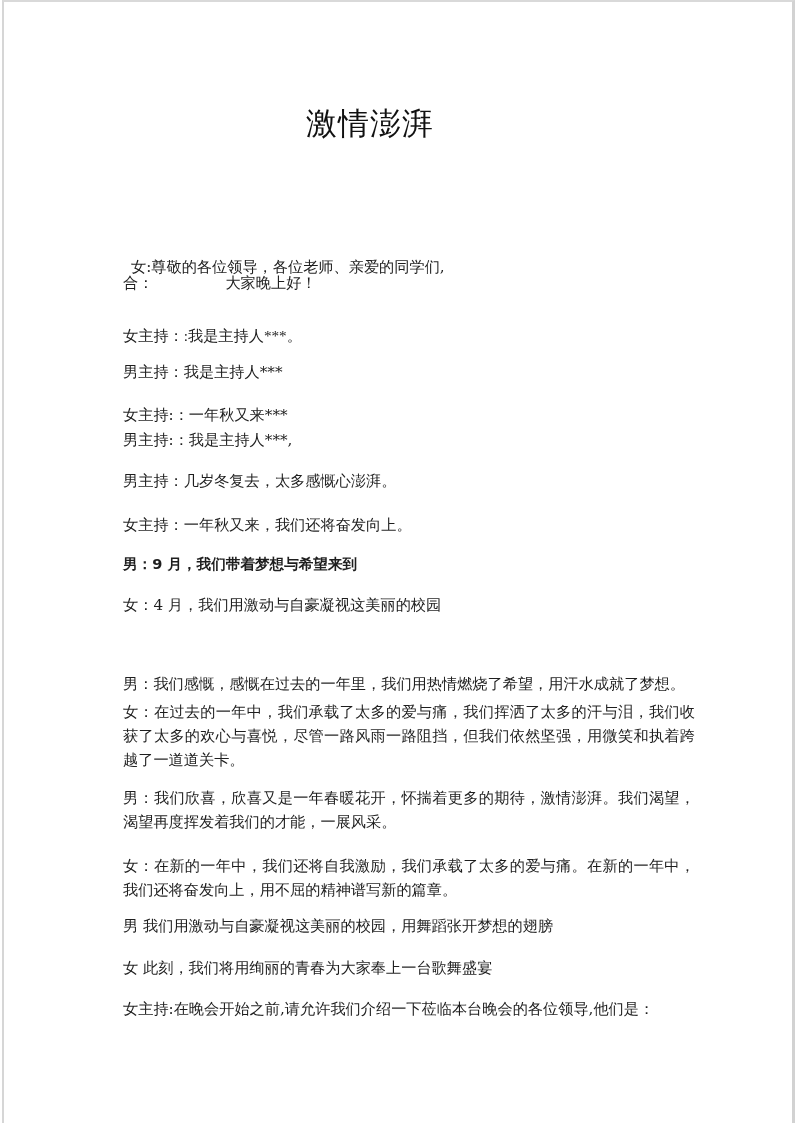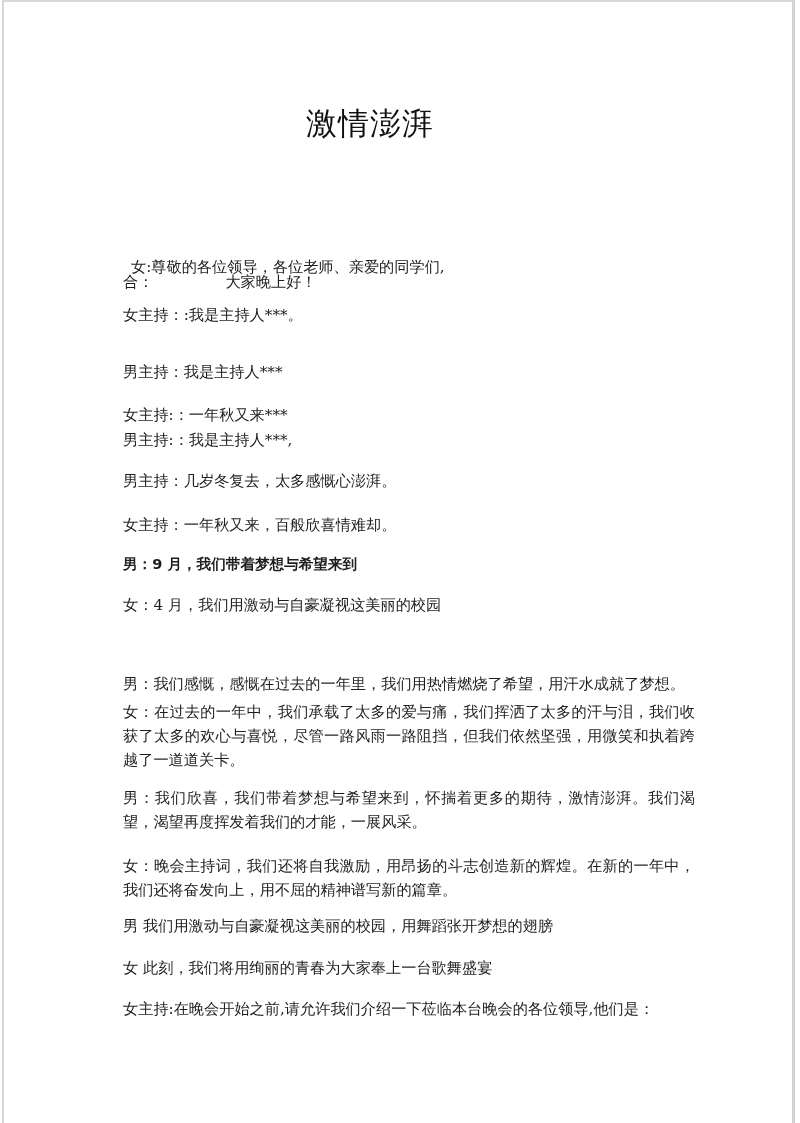--- a/index.html
+++ b/index.html
@@ -69,43 +69,43 @@
   </style>
 </head>
 <body>
 
 <div class="page-frame"></div>
 
 <h1 class="doc-title">激情澎湃</h1>
 
 <p class="line" style="top:227px; left:131px;margin-top:29px;">女:尊敬的各位领导，各位老师、亲爱的同学们,</p>
 
-<p class="line" style="top:272px;font-family:Liberation Mono, monospace;"><span>合：</span><span class="gap-he"></span><span>大家晚上好！</span></p>
+<p class="line" style="top:272px;"><span>合：</span><span class="gap-he"></span><span>大家晚上好！</span></p>
 
-<p class="line" style="top:304px;">女主持：:我是主持人***。</p>
+<p class="line" style="top:324px;font-family:Liberation Serif, serif;">女主持：:我是主持人***。</p>
 
 <p class="line" style="top:361px;">男主持：我是主持人***</p>
 
 <p class="line" style="top:404px;">女主持:：一年秋又来***</p>
 
 <p class="line" style="top:429px;">男主持:：我是主持人***,</p>
 
 <p class="line" style="top:470px;">男主持：几岁冬复去，太多感慨心澎湃。</p>
 
-<p class="line" style="top:514px;">女主持：一年秋又来，百般欣喜情难却。</p>
+<p class="line" style="top:514px;">女主持：一年秋又来，我们还将奋发向上。</p>
 
 <p class="line bold" style="top:552px;">男：9 月，我们带着梦想与希望来到</p>
 
 <p class="line" style="top:594px;">女：4 月，我们用激动与自豪凝视这美丽的校园</p>
 
 <p class="para" style="top:632px;margin-top:40px;">男：我们感慨，感慨在过去的一年里，我们用热情燃烧了希望，用汗水成就了梦想。</p>
 
 <p class="para" style="top:700px;">女：在过去的一年中，我们承载了太多的爱与痛，我们挥洒了太多的汗与泪，我们收获了太多的欢心与喜悦，尽管一路风雨一路阻挡，但我们依然坚强，用微笑和执着跨越了一道道关卡。</p>
 
-<p class="para" style="top:786px;">男：我们欣喜，我们带着梦想与希望来到，怀揣着更多的期待，激情澎湃。我们渴望，渴望再度挥发着我们的才能，一展风采。</p>
+<p class="para" style="top:786px;">男：我们欣喜，欣喜又是一年春暖花开，怀揣着更多的期待，激情澎湃。我们渴望，渴望再度挥发着我们的才能，一展风采。</p>
 
-<p class="para" style="top:854px;">女：晚会主持词，我们还将自我激励，用昂扬的斗志创造新的辉煌。在新的一年中，我们还将奋发向上，用不屈的精神谱写新的篇章。</p>
+<p class="para" style="top:854px;">女：在新的一年中，我们还将自我激励，我们承载了太多的爱与痛。在新的一年中，我们还将奋发向上，用不屈的精神谱写新的篇章。</p>
 
 <p class="line" style="top:915px;">男  我们用激动与自豪凝视这美丽的校园，用舞蹈张开梦想的翅膀</p>
 
 <p class="line" style="top:957px;">女  此刻，我们将用绚丽的青春为大家奉上一台歌舞盛宴</p>
 
 <p class="line" style="top:998px;">女主持:在晚会开始之前,请允许我们介绍一下莅临本台晚会的各位领导,他们是：</p>
 
 </body></html>

